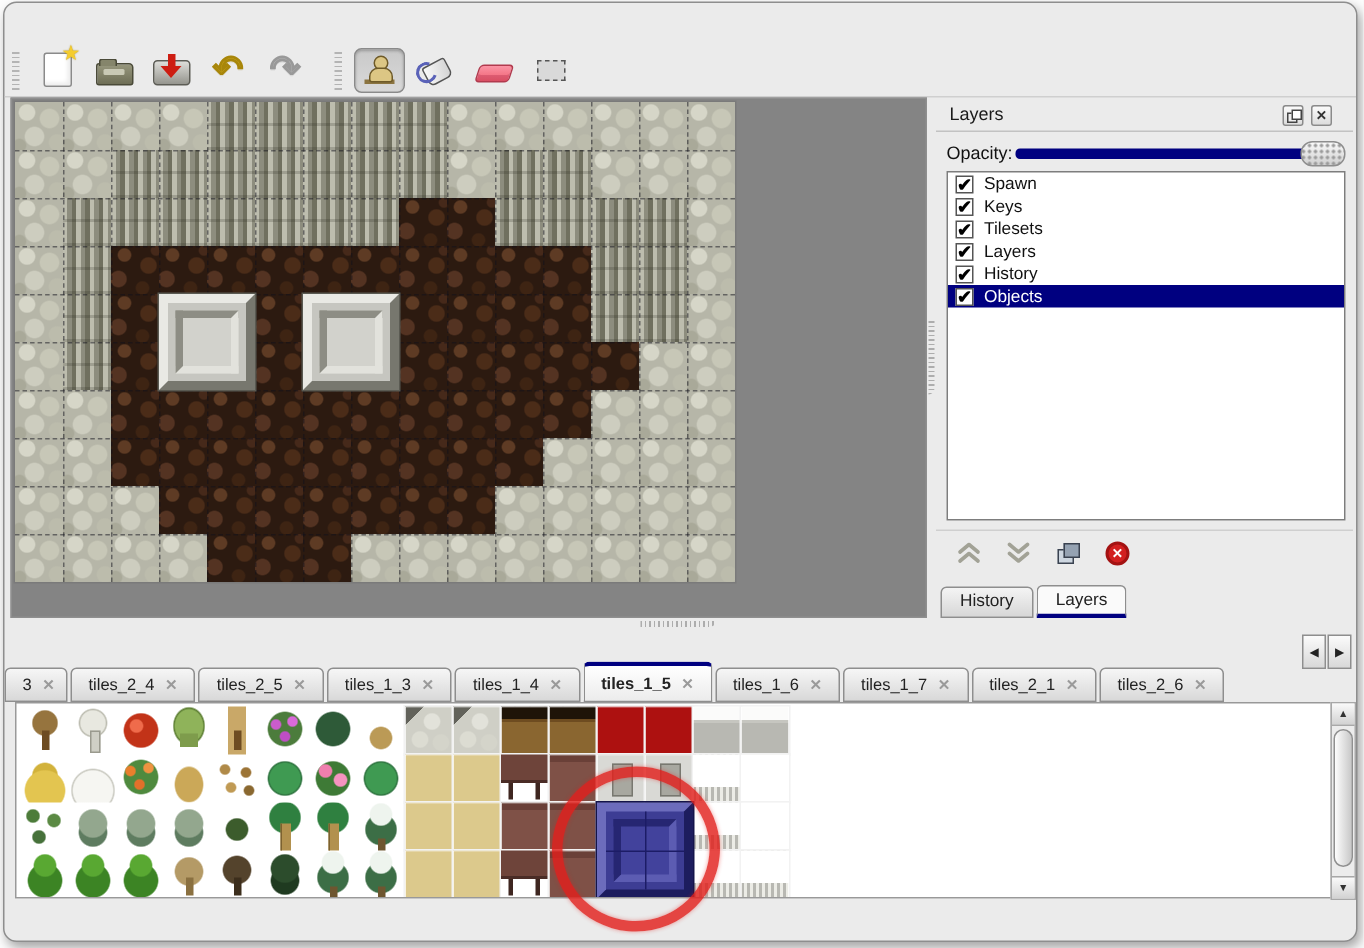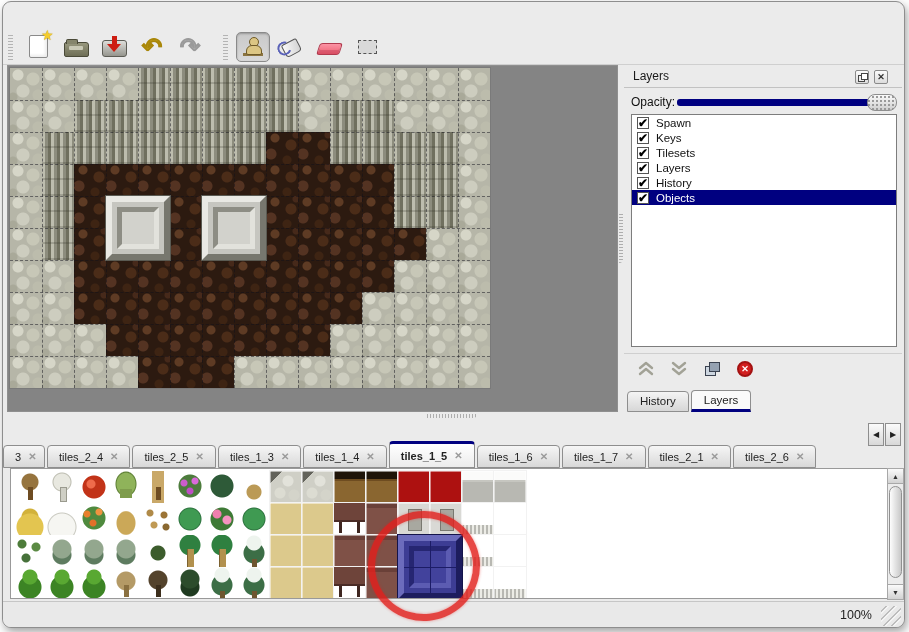--- a/index.html
+++ b/index.html
@@ -685,20 +685,16 @@
         <div class="sbtn" style="top:0">
             <span>▲</span>
           </div>
         <div class="sthumb"></div>
         <div class="sbtn" style="bottom:0; border-top:1px solid #a8a8a8; border-bottom:none">
             <span>▼</span>
           </div>
       </div>
     </div>
 
-    <div class="statusbar">
-      <span class="zoom-level">100%</span>
-      <div class="grip"></div>
-    </div>
   </div>
 
   <div class="red-circle"></div>
 </div>
 
 </body></html>

